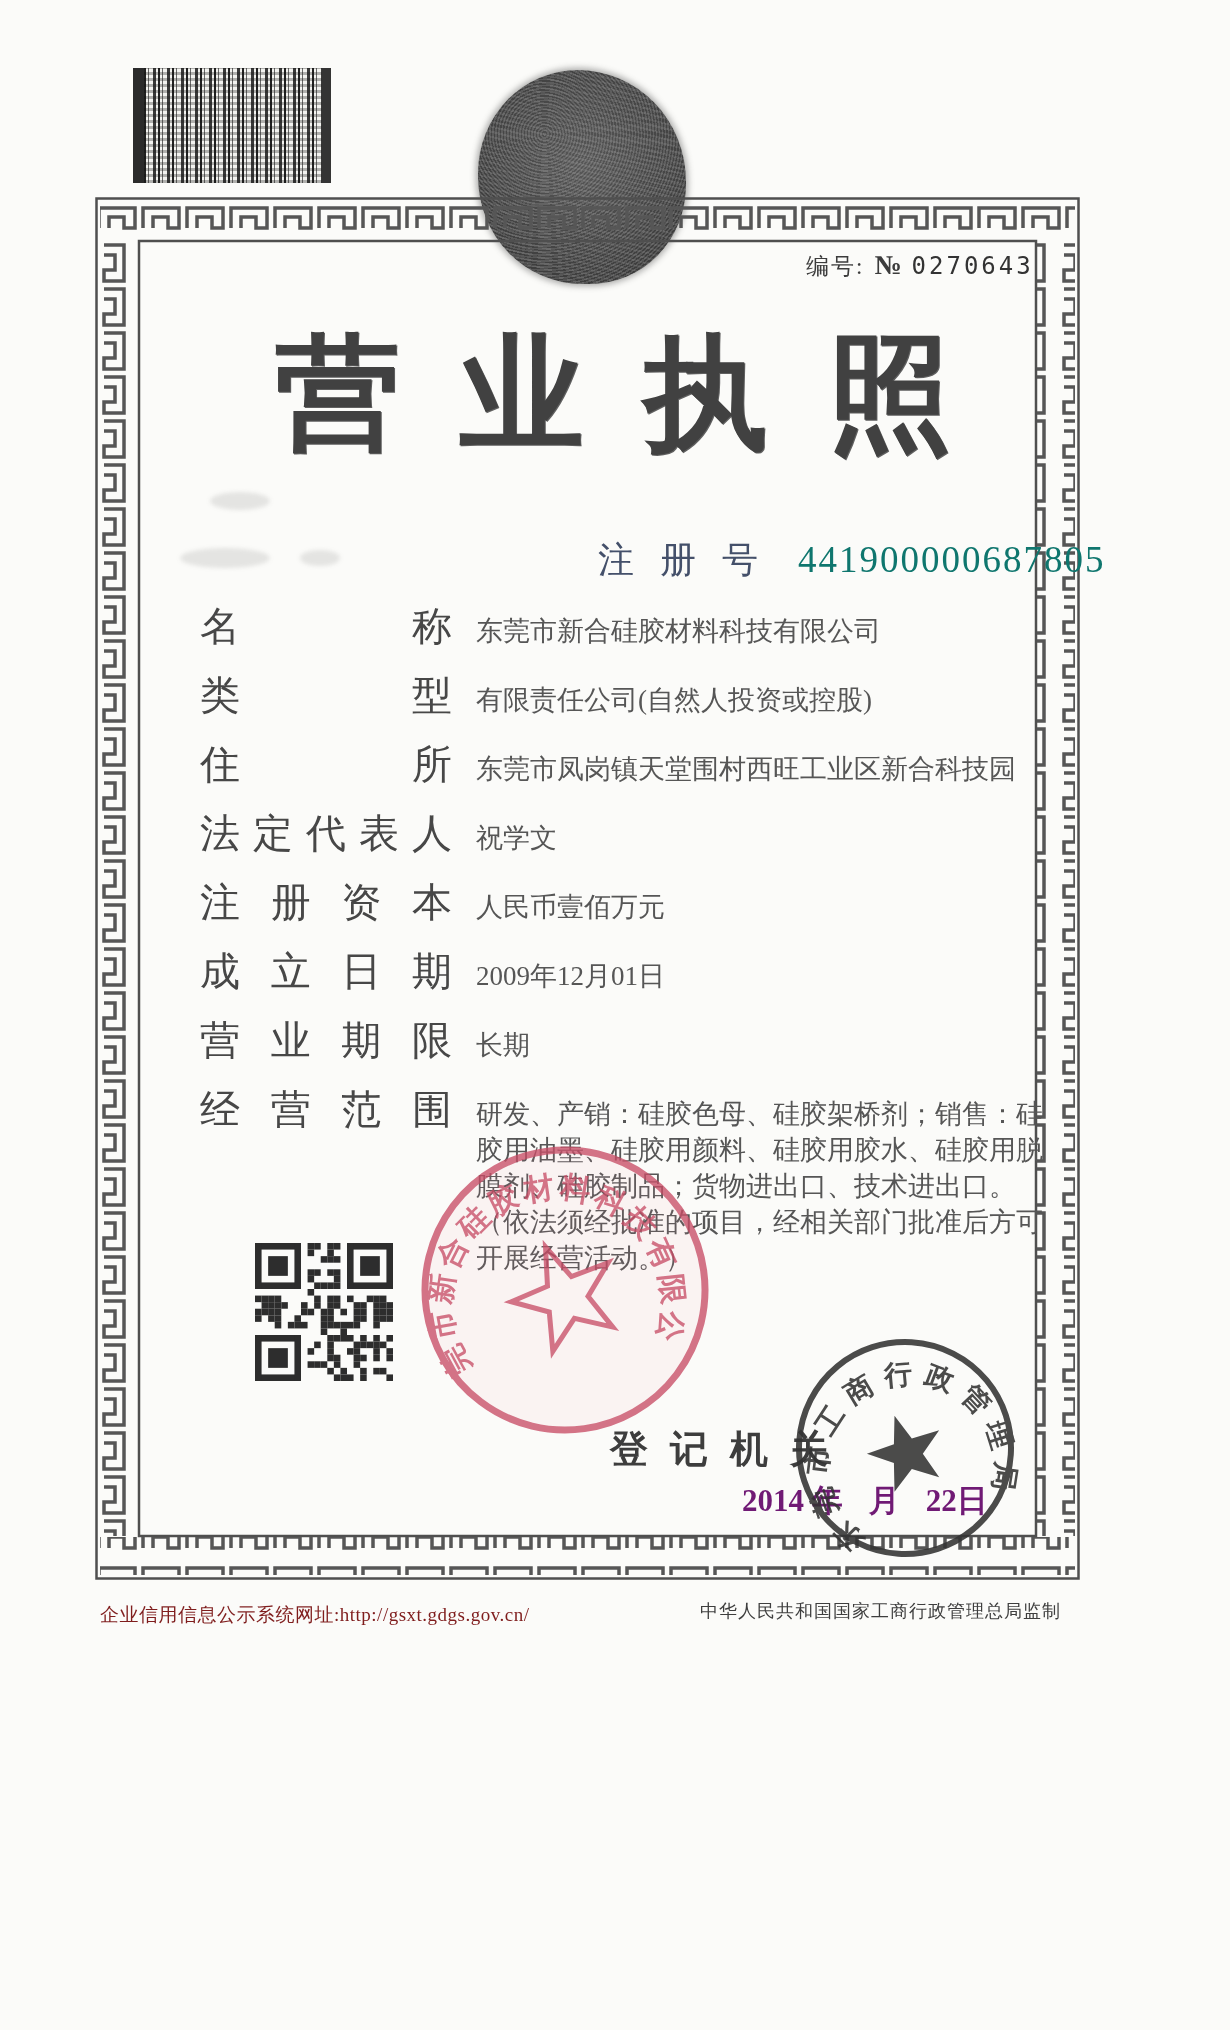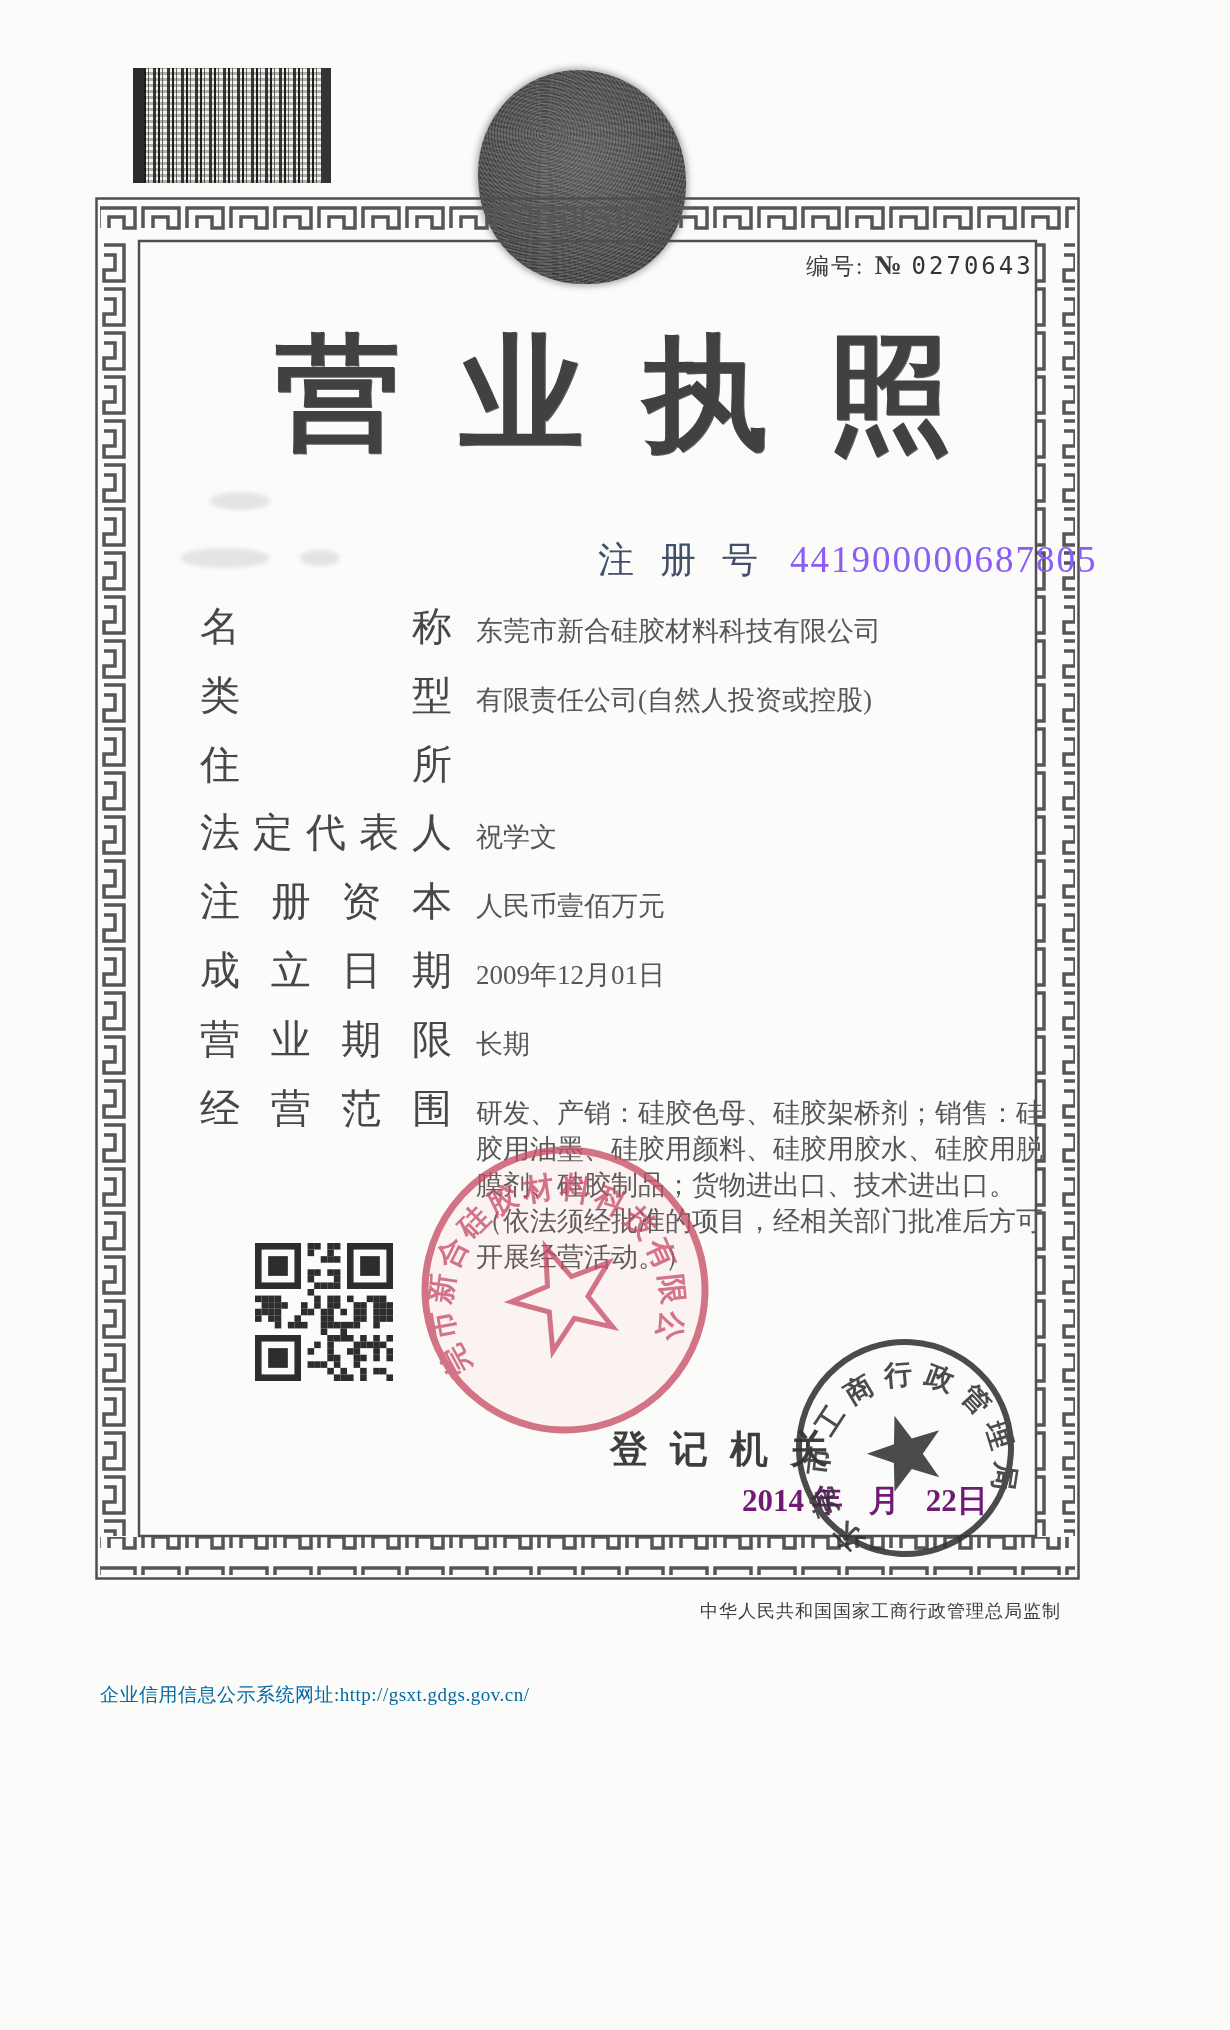--- a/index.html
+++ b/index.html
@@ -46,21 +46,21 @@
     left:95px;top:312px;width:1075px;text-align:center;
     font-family:"Liberation Sans", sans-serif;font-weight:800;
     font-size:124px;letter-spacing:60px;padding-left:22px;box-sizing:border-box;
     color:#414141;text-shadow:1px 1px 0 #606060;
     white-space:nowrap;
   }
 
   
   .regno{left:598px;top:536px;display:flex;align-items:baseline;white-space:nowrap;}
   .regno-label{font-size:36px;color:#44506a;letter-spacing:26px;font-weight:500;}
-  .regno-value{font-size:37px;color:#8b5cf6;letter-spacing:2px;margin-left:6px;}
+  .regno-value{font-size:37px;color:#0f766e;letter-spacing:2px;margin-left:14px;}
 
   
   .fields{left:200px;top:606px;width:868px;}
   .row{display:flex;align-items:flex-start;margin-bottom:26px;min-height:42px;}
   .row-label{
     width:252px;flex:0 0 252px;display:flex;justify-content:space-between;
     font-size:40px;color:#474747;font-weight:500;line-height:42px;margin-right:24px;
   }
   .row-value{
     font-size:27px;color:#565656;line-height:36px;padding-top:7px;max-width:590px;
@@ -73,21 +73,21 @@
   .red-seal{left:415px;top:1140px;width:300px;height:300px;opacity:.78;}
   .blk-stamp{left:785px;top:1328px;width:240px;height:240px;opacity:.88;z-index:3;}
 
   
   .registrar{left:610px;top:1424px;font-size:38px;letter-spacing:22px;color:#3d3d3d;font-weight:600;white-space:nowrap;z-index:1;text-align:right;}
   .issue-date{left:742px;top:1480px;font-size:31px;color:#701a75;white-space:nowrap;z-index:1;font-weight:bold;}
   .issue-date span{margin-right:26px;}
   .issue-date span:last-child{margin-right:0;}
 
   
-  .footer-left{left:100px;top:1682px;font-size:19px;color:#0369a1;letter-spacing:.5px;}
+  .footer-left{left:100px;top:1602px;font-size:19px;color:#7f1d1d;letter-spacing:.5px;}
   .footer-right{left:700px;top:1599px;font-size:18px;color:#3e3e3e;letter-spacing:1px;}
 
   
   .smudge{background:rgba(90,90,95,.14);border-radius:50%;filter:blur(2px);}
 </style>
 </head>
 <body>
 
 <div class="abs barcode"></div>
 
@@ -136,20 +136,21 @@
         <span>型</span>
       </div>
     <div class="row-value">有限责任公司(自然人投资或控股)</div>
   </div>
 
   <div class="row">
     <div class="row-label">
         <span>住</span>
         <span>所</span>
       </div>
+    <div class="row-value">东莞市凤岗镇天堂围村西旺工业区新合科技园</div>
   </div>
 
   <div class="row">
     <div class="row-label">
         <span>法</span>
         <span>定</span>
         <span>代</span>
         <span>表</span>
         <span>人</span>
       </div>

